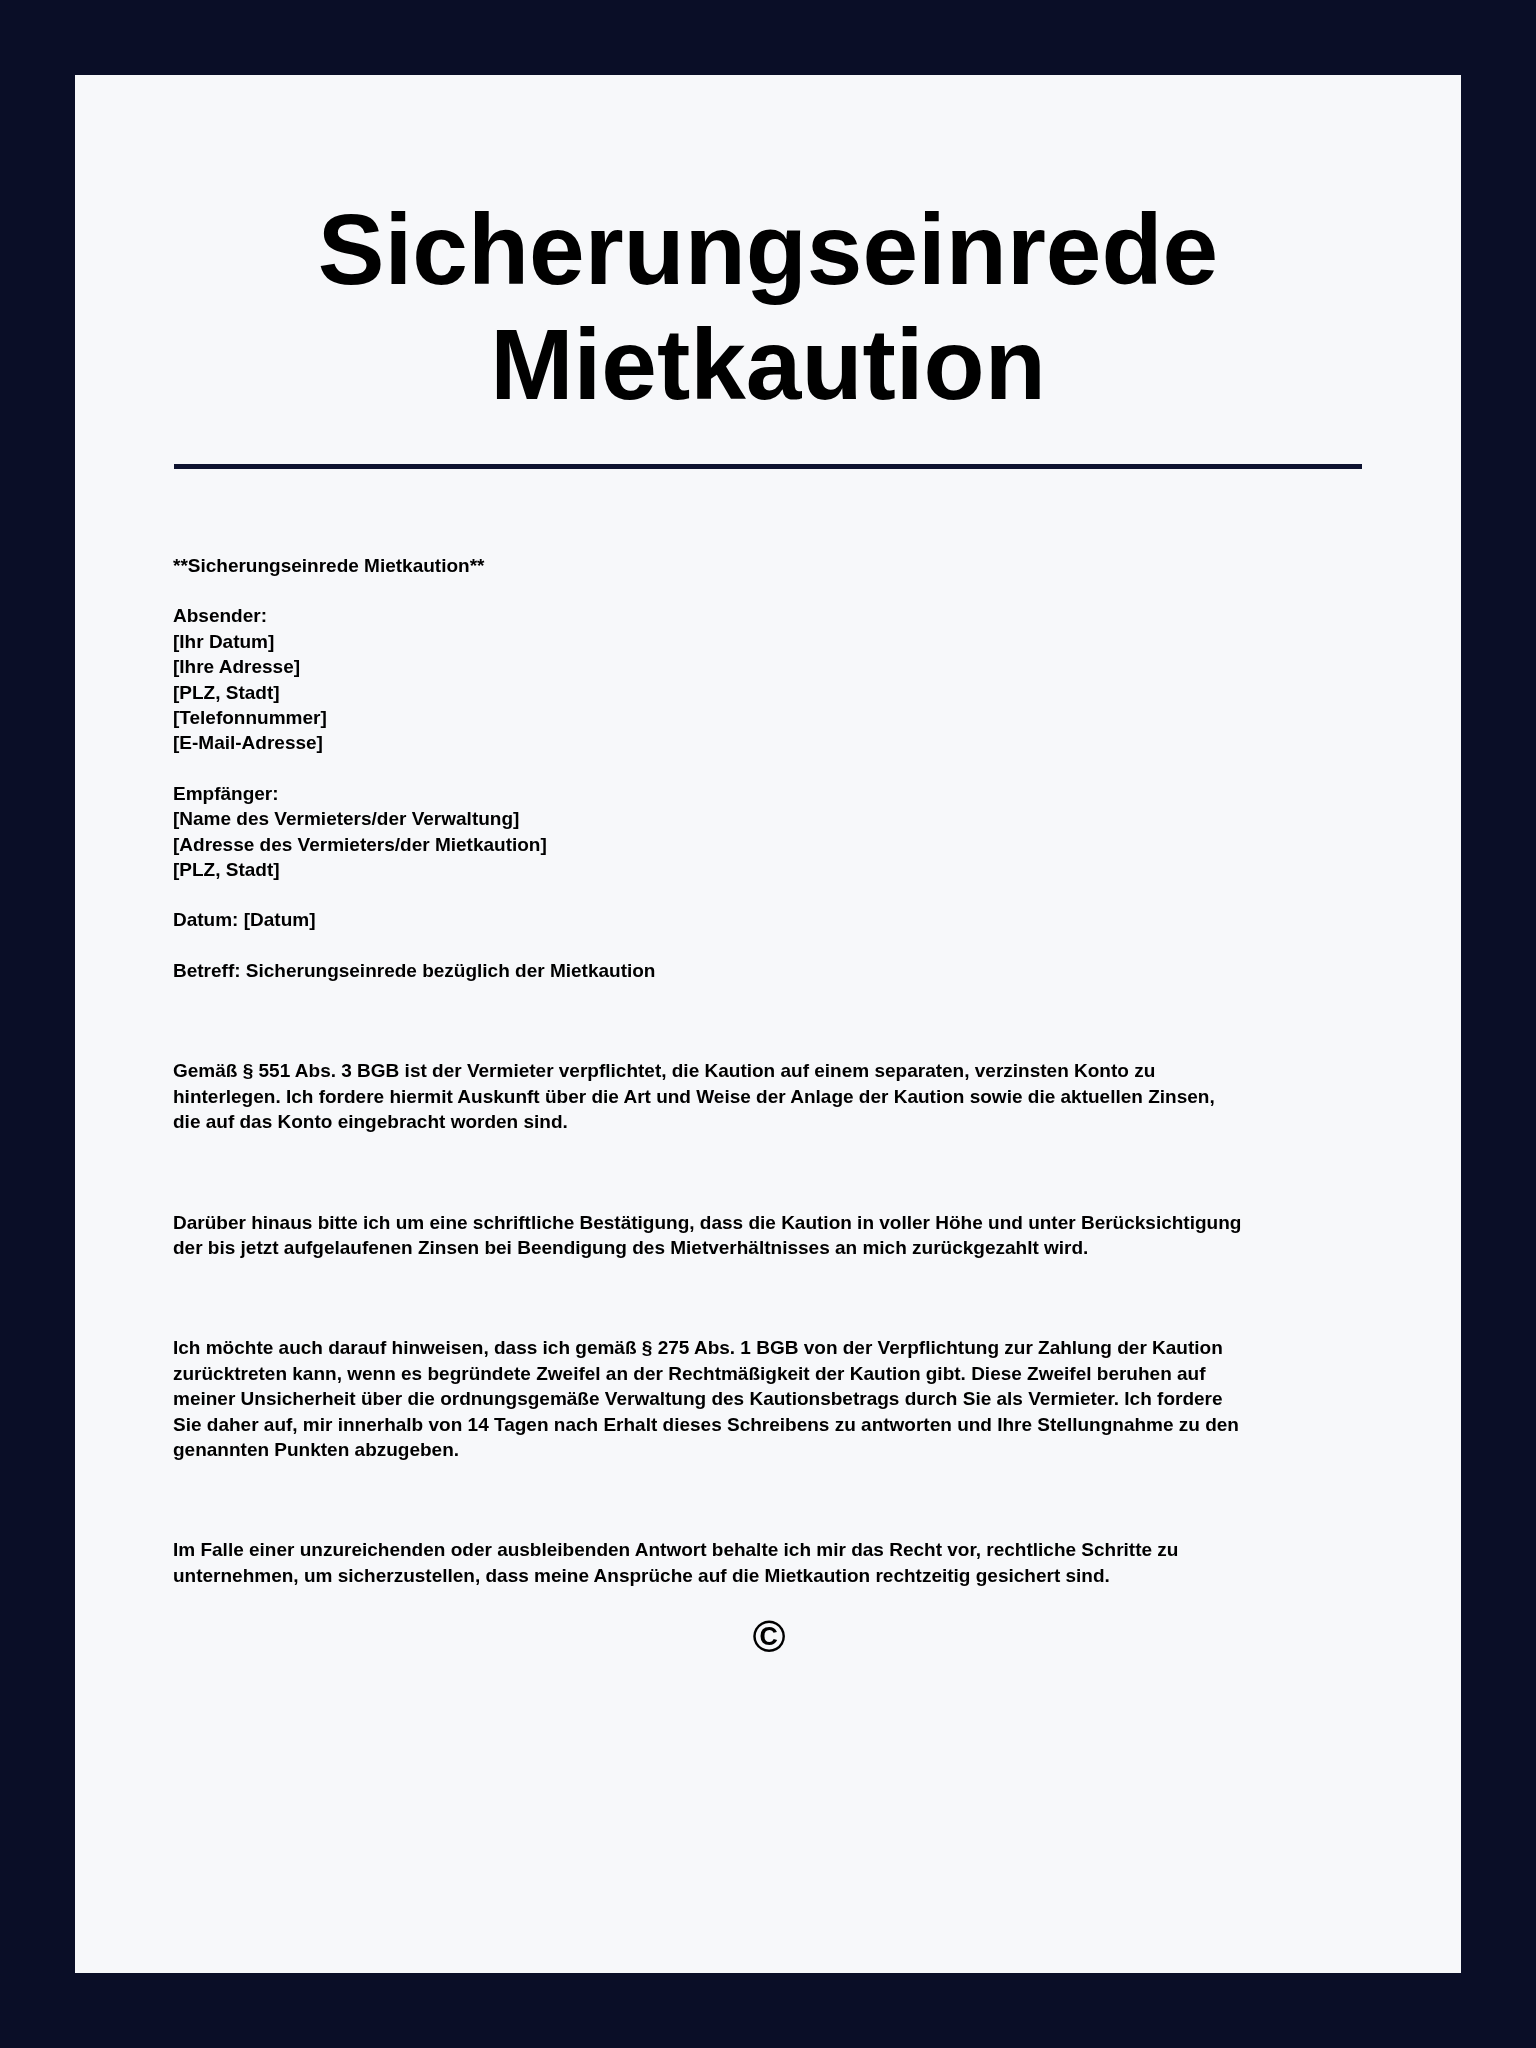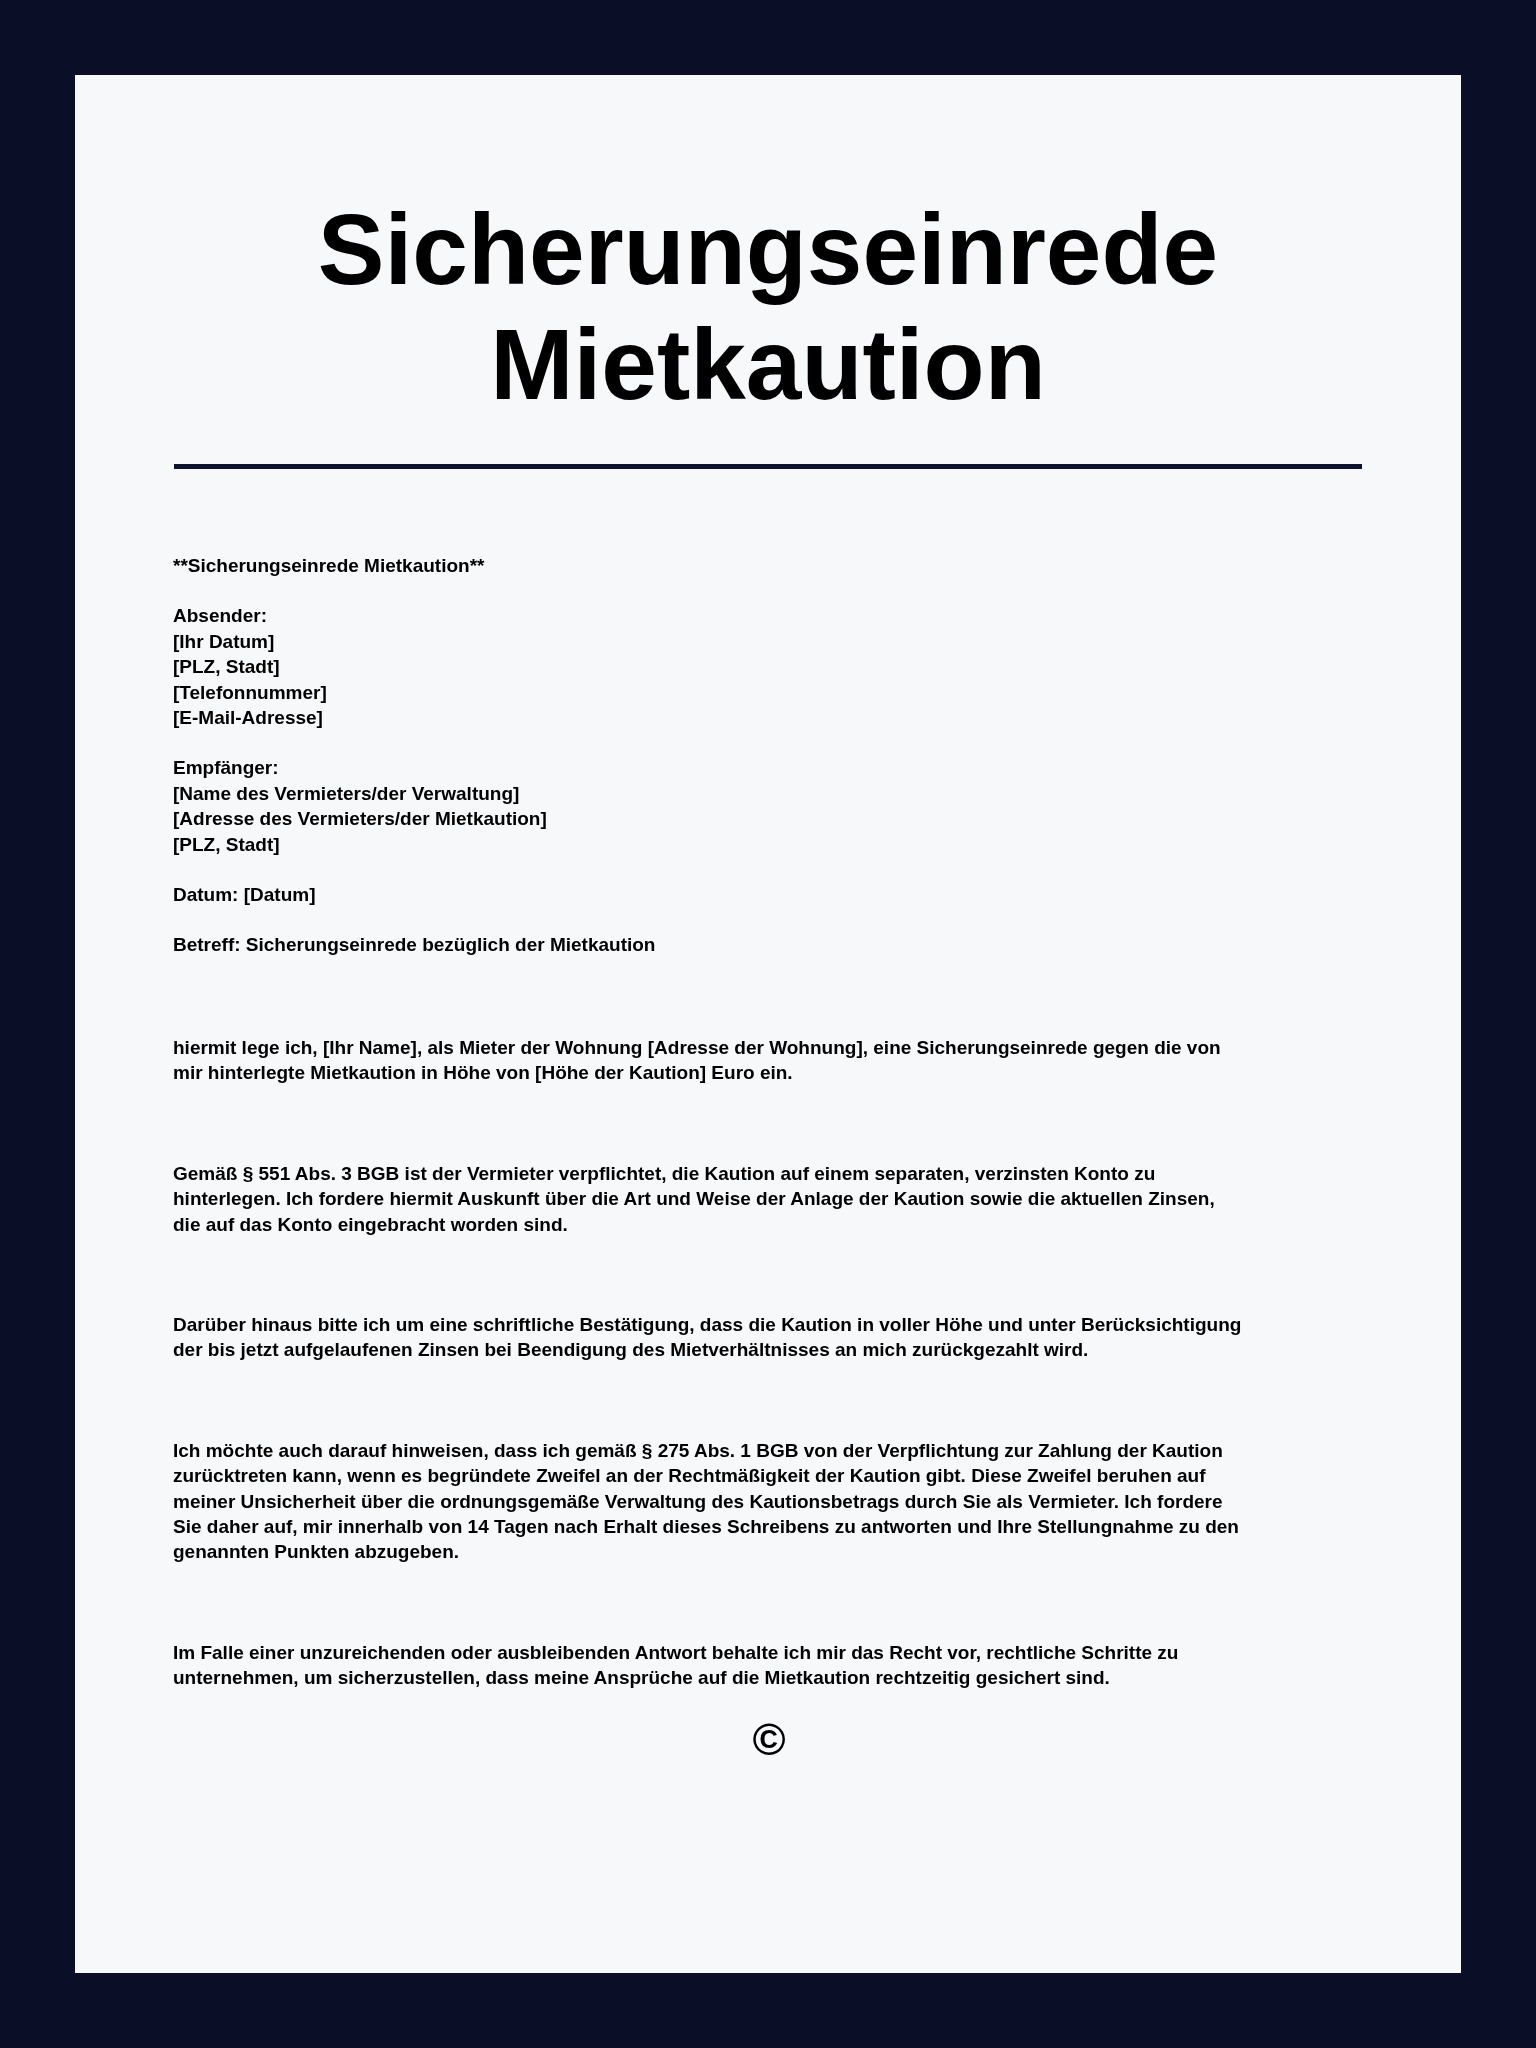--- a/index.html
+++ b/index.html
@@ -62,39 +62,38 @@
 
     <div class="divider"></div>
 
     <div class="letter">
 
       <div>**Sicherungseinrede Mietkaution**</div>
 
       <div class="block-gap">
         <div>Absender:</div>
         <div>[Ihr Datum]</div>
+        <div>[Ihre Adresse]</div>
         <div>[PLZ, Stadt]</div>
         <div>[Telefonnummer]</div>
         <div>[E-Mail-Adresse]</div>
       </div>
 
       <div class="block-gap">
         <div>Empfänger:</div>
         <div>[Name des Vermieters/der Verwaltung]</div>
         <div>[Adresse des Vermieters/der Mietkaution]</div>
         <div>[PLZ, Stadt]</div>
       </div>
 
       <div class="block-gap">Datum: [Datum]</div>
 
       <div class="block-gap">Betreff: Sicherungseinrede bezüglich der Mietkaution</div>
 
 
-      <div class="para first">hiermit lege ich, [Ihr Name], als Mieter der Wohnung [Adresse der Wohnung], eine Sicherungseinrede gegen die von
-mir hinterlegte Mietkaution in Höhe von [Höhe der Kaution] Euro ein.</div>
       <div class="para">Gemäß § 551 Abs. 3 BGB ist der Vermieter verpflichtet, die Kaution auf einem separaten, verzinsten Konto zu
 hinterlegen. Ich fordere hiermit Auskunft über die Art und Weise der Anlage der Kaution sowie die aktuellen Zinsen,
 die auf das Konto eingebracht worden sind.</div>
       <div class="para">Darüber hinaus bitte ich um eine schriftliche Bestätigung, dass die Kaution in voller Höhe und unter Berücksichtigung
 der bis jetzt aufgelaufenen Zinsen bei Beendigung des Mietverhältnisses an mich zurückgezahlt wird.</div>
       <div class="para">Ich möchte auch darauf hinweisen, dass ich gemäß § 275 Abs. 1 BGB von der Verpflichtung zur Zahlung der Kaution
 zurücktreten kann, wenn es begründete Zweifel an der Rechtmäßigkeit der Kaution gibt. Diese Zweifel beruhen auf
 meiner Unsicherheit über die ordnungsgemäße Verwaltung des Kautionsbetrags durch Sie als Vermieter. Ich fordere
 Sie daher auf, mir innerhalb von 14 Tagen nach Erhalt dieses Schreibens zu antworten und Ihre Stellungnahme zu den
 genannten Punkten abzugeben.</div>

